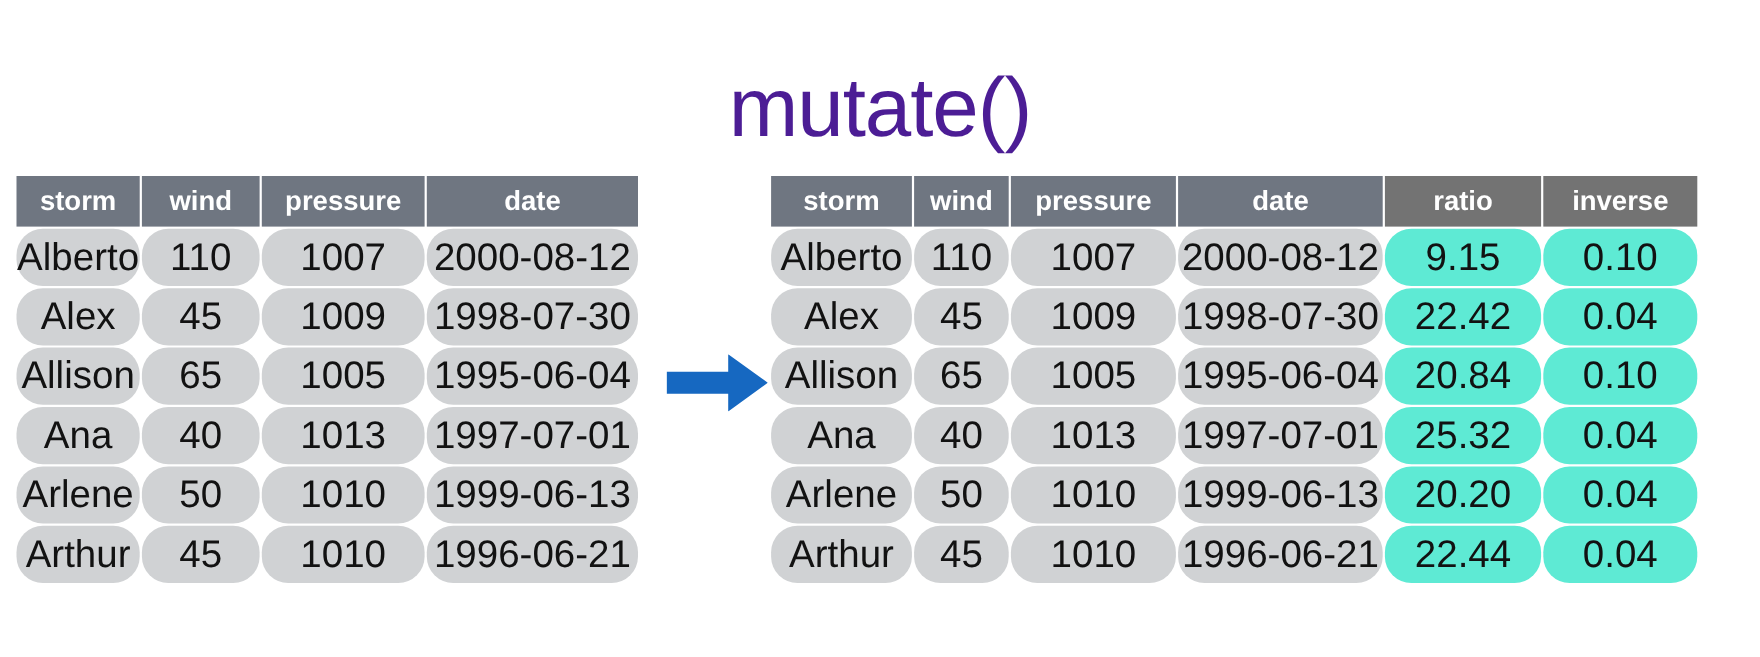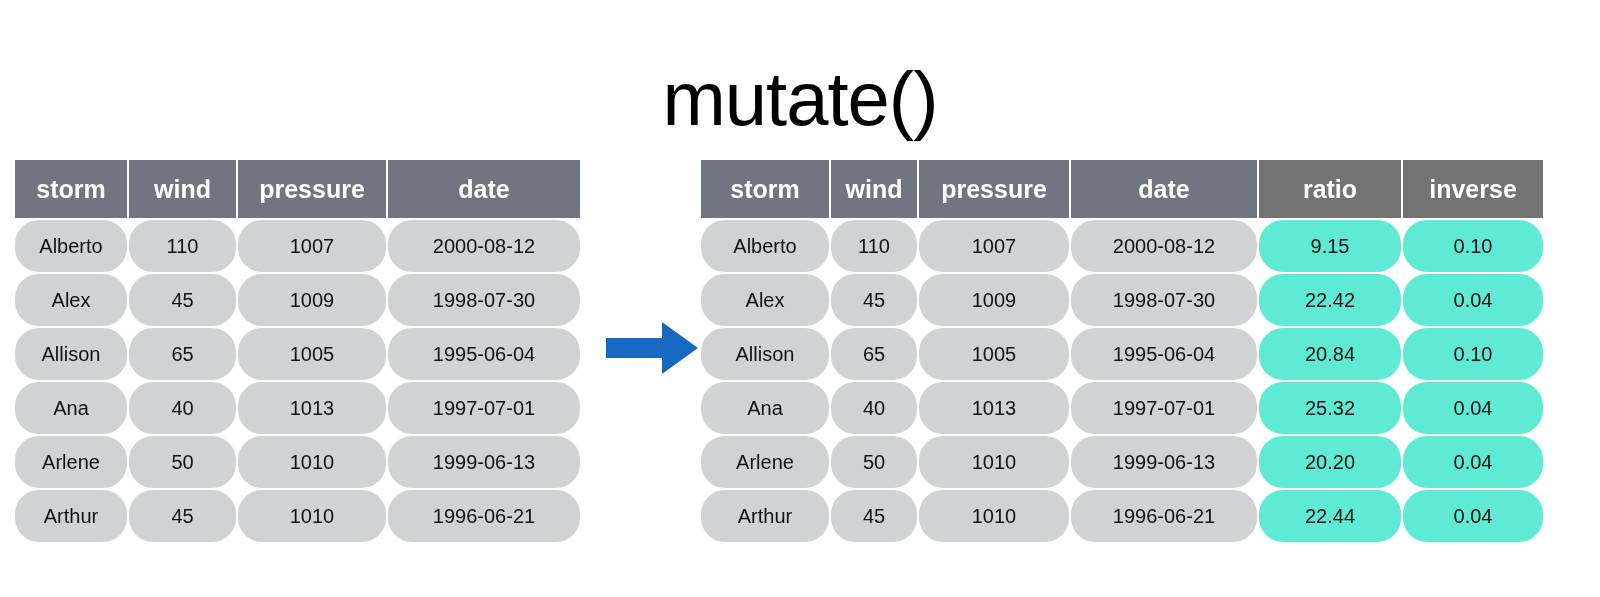--- a/index.html
+++ b/index.html
@@ -16,47 +16,47 @@
   }
 
   #page-title {
     position: absolute;
     top: 8px;
     left: 0;
     width: 1600px;
     text-align: center;
     font-size: 76px;
     font-weight: 400;
-    color: #000000;
+    color: #4c1d95;
     letter-spacing: -1px;
     line-height: 1.05;
   }
 
   .tbl {
     position: absolute;
     border-collapse: separate;
     border-spacing: 2px;
     table-layout: fixed;
   }
 
   .tbl th {
     background: #6f7681;
     color: #ffffff;
     font-size: 25px;
     font-weight: bold;
     height: 46px;
-    padding: 6px;
+    padding: 0;
     text-align: center;
     vertical-align: middle;
   }
 
   .tbl td {
     background: #d0d2d4;
     color: #121212;
-    font-size: 20px;
+    font-size: 35px;
     font-weight: 400;
     height: 52px;
     padding: 0;
     text-align: center;
     vertical-align: middle;
     border-radius: 24px;
   }
 
   .tbl th.accent {
     background: #737373;

